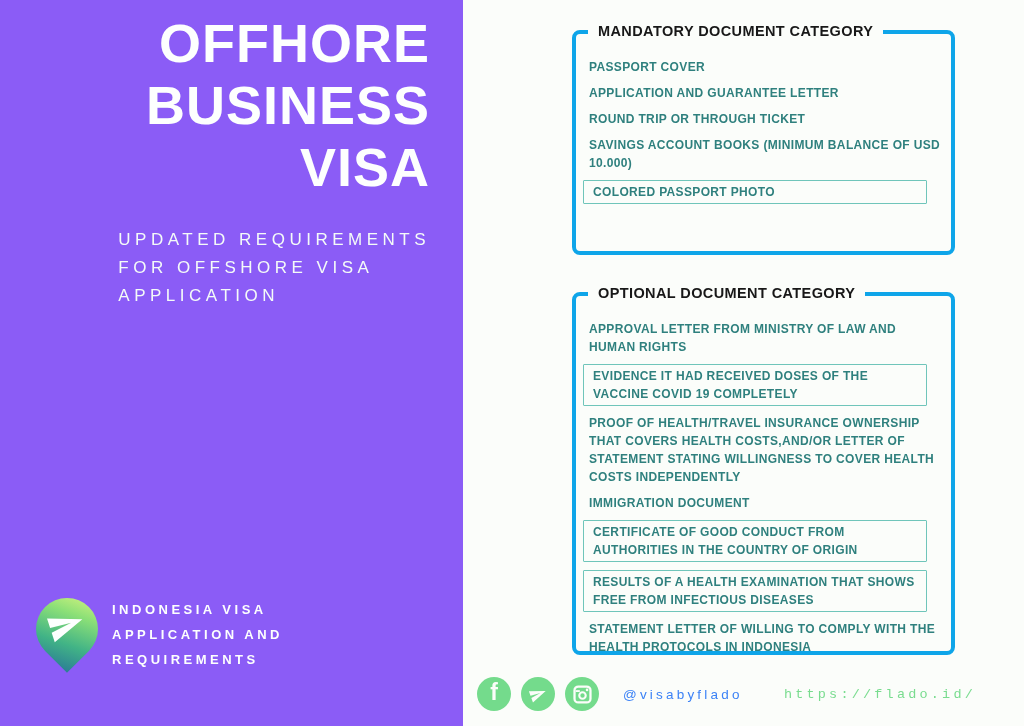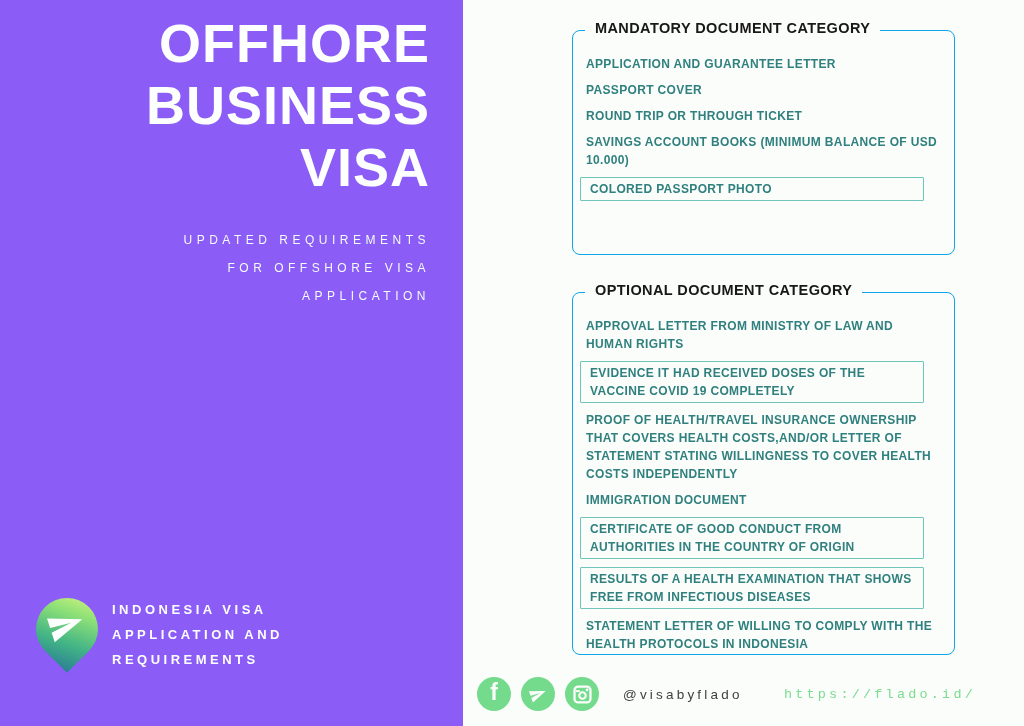--- a/index.html
+++ b/index.html
@@ -17,22 +17,22 @@
     position: absolute; left: 0; top: 0; width: 463px; height: 726px;
     background: #8b5cf6;
   }
   .title {
     position: absolute; top: 12px; right: 33px;
     text-align: right; color: #FDFFFE;
     font-size: 54px; font-weight: 700; line-height: 62px; letter-spacing: 1px;
   }
   .subtitle {
     position: absolute; top: 226px; right: 33px;
-    text-align: right; color: #F4FBF8;
-    font-size: 12px; font-weight: 400; line-height: 28px; letter-spacing: 4.5px;
+    text-align: left; color: #F4FBF8;
+    font-size: 17px; font-weight: 400; line-height: 28px; letter-spacing: 4.5px;
   }
   .brand-text {
     position: absolute; left: 112px; top: 597px;
     color: #FDFFFE; font-size: 13px; font-weight: 700;
     line-height: 25px; letter-spacing: 3.5px;
   }
   
   .pin {
     position: absolute; left: 36px; top: 598px; width: 62px; height: 62px;
     border-radius: 50% 50% 50% 0;
@@ -46,21 +46,21 @@
   }
   .pin svg { width: 40px; height: 40px; margin-top: -6px; }
 
   
   .right-panel {
     position: absolute; left: 463px; top: 0; width: 561px; height: 726px;
     background: #FBFDFA;
   }
   .doc-section {
     position: absolute; left: 109px; width: 383px;
-    border: 1px solid #0ea5e9; border-radius: 8px;
+    border: 4px solid #0ea5e9; border-radius: 8px;
     background: #FBFDFA;
   }
   .doc-section.mandatory { top: 30px; height: 225px; }
   .doc-section.optional  { top: 292px; height: 363px; }
   .legend {
     position: absolute; top: -11px; left: 12px;
     background: #FBFDFA; padding: 0 10px;
     font-size: 14.5px; font-weight: 700; color: #181818; letter-spacing: 0.4px;
     white-space: nowrap;
   }
@@ -84,21 +84,21 @@
   }
   .soc {
     width: 34px; height: 34px; border-radius: 50%;
     background: #74DB8C; color: #FBFDFA;
     display: flex; align-items: center; justify-content: center;
     margin-right: 10px; flex: 0 0 auto;
   }
   .soc.fb { font-size: 23px; font-weight: 700; padding-bottom: 3px; }
   .soc svg { width: 19px; height: 19px; }
   .handle {
-    margin-left: 14px; color: #404040;
+    margin-left: 14px; color: #3b82f6;
     font-size: 13.5px; font-weight: 400; letter-spacing: 3.2px;
   }
   .site-url {
     margin-left: auto; color: #79DC8F;
     font-size: 13.5px; font-weight: 400; letter-spacing: 3.2px; font-family: Liberation Mono, monospace;
   }
 </style>
 </head>
 <body>
 
@@ -127,22 +127,22 @@
       <div>INDONESIA VISA</div>
       <div>APPLICATION AND</div>
       <div>REQUIREMENTS</div>
     </div>
   </aside>
 
   <main class="right-panel">
     <section class="doc-section mandatory">
       <div class="legend">MANDATORY DOCUMENT CATEGORY</div>
       <div class="items" id="items-0">
+          <div class="doc-item">PASSPORT COVER</div>
           <div class="doc-item">APPLICATION AND GUARANTEE LETTER</div>
-          <div class="doc-item">PASSPORT COVER</div>
           <div class="doc-item">ROUND TRIP OR THROUGH TICKET</div>
           <div class="doc-item">SAVINGS ACCOUNT BOOKS (MINIMUM BALANCE OF USD 10.000)</div>
           <div class="doc-item boxed">COLORED PASSPORT PHOTO</div>
         </div>
     </section>
 
     <section class="doc-section optional">
       <div class="legend">OPTIONAL DOCUMENT CATEGORY</div>
       <div class="items" id="items-1">
           <div class="doc-item">APPROVAL LETTER FROM MINISTRY OF LAW AND HUMAN RIGHTS</div>

